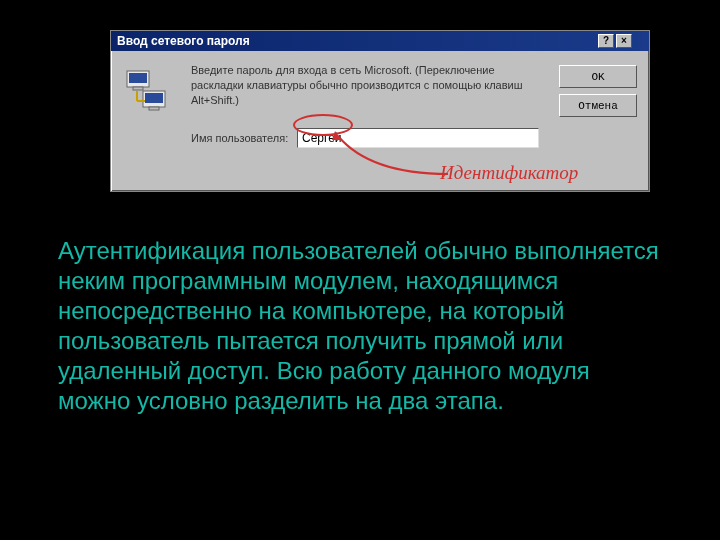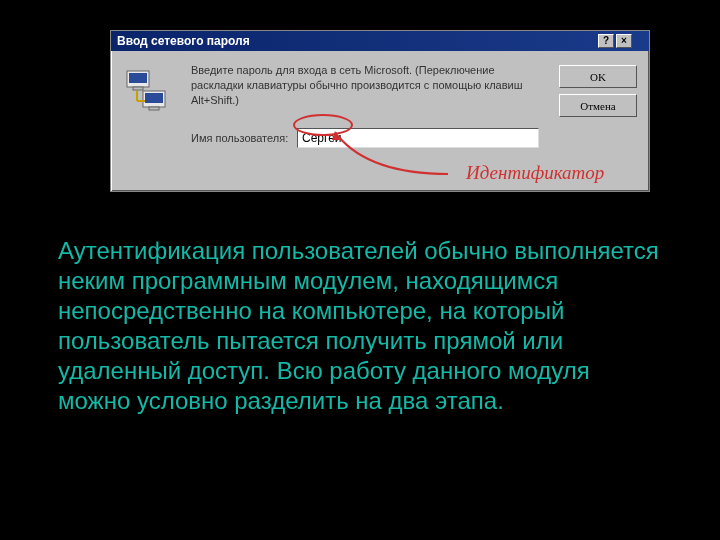--- a/index.html
+++ b/index.html
@@ -109,21 +109,21 @@
     gap: 6px;
   }
   .win-btn {
     width: 78px;
     height: 23px;
     background: #c0c0c0;
     border: 1px solid #fff;
     border-right-color: #555;
     border-bottom-color: #555;
     font-size: 11px;
-    font-family: Liberation Serif, serif;
+    font-family: Liberation Mono, monospace;
     cursor: pointer;
     color: #000;
   }
   .highlight-oval {
     position: absolute;
     border: 2px solid #d03030;
     border-radius: 50%;
     width: 60px;
     height: 22px;
     pointer-events: none;
@@ -197,19 +197,19 @@
     </div>
   </div>
 
   <div class="highlight-oval" style="left: 293px; top: 114px;"></div>
 
   <svg class="arrow-svg" style="left: 330px; top: 128px;" width="130" height="56">
     <path d="M 8 8 Q 40 46 118 46" stroke="#d03030" stroke-width="2" fill="none"></path>
     <polygon points="5,3 12,12 2,12" fill="#d03030"></polygon>
   </svg>
 
-  <div class="ident-label" style="left: 466px; top: 162px;">Идентификатор</div>
+  <div class="ident-label" style="left: 440px; top: 162px;">Идентификатор</div>
 
   <div class="body-text">
     <p>Аутентификация пользователей обычно выполняется неким программным модулем, находящимся непосредственно на компьютере, на который пользователь пытается получить прямой или удаленный доступ. Всю работу данного модуля можно условно разделить на два этапа.</p>
   </div>
 
 </div>
 
 </body></html>

